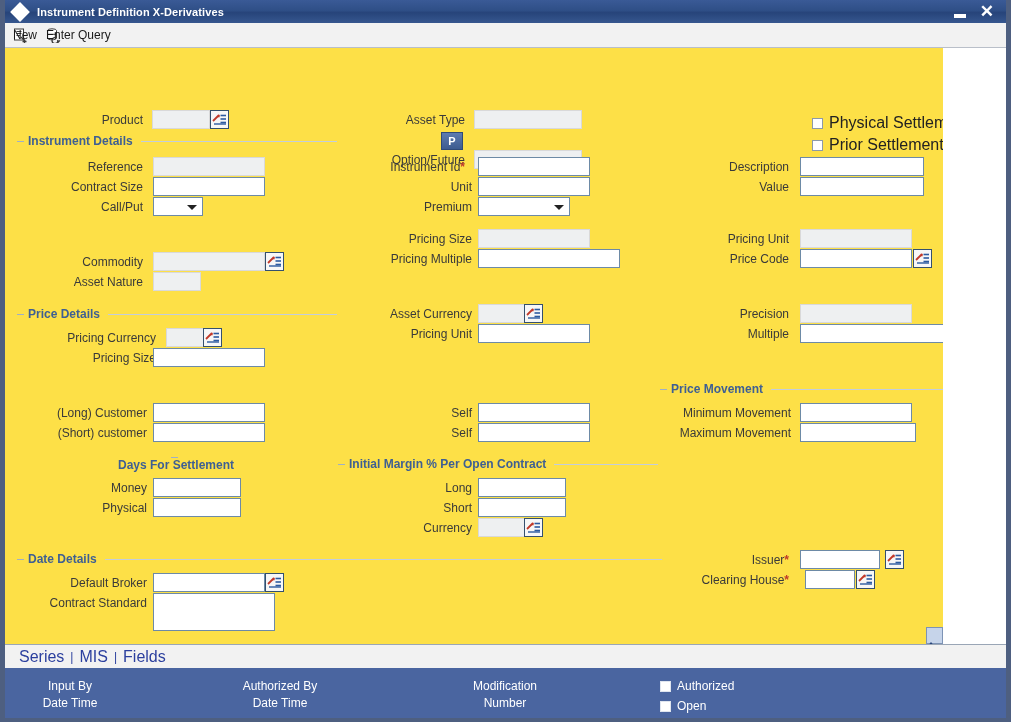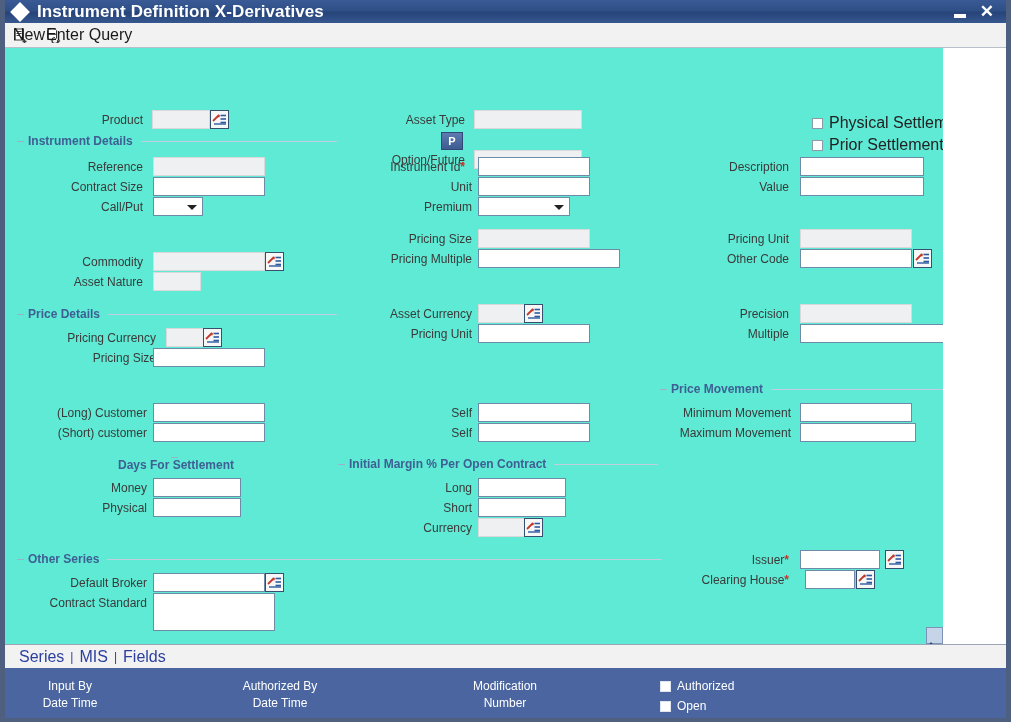--- a/index.html
+++ b/index.html
@@ -13,35 +13,35 @@
   .app{position:relative;width:1011px;height:722px;box-sizing:border-box;
        border-left:5px solid #4e5f80;border-right:5px solid #4e5f80;
        border-bottom:4px solid #4e5f80;background:#fff;}
 
   
   .titlebar{position:absolute;left:0;top:0;width:1001px;height:23px;
     background:linear-gradient(to bottom,#3a5a96 0%,#2f4f87 45%,#27447a 55%,#36578f 100%);
     display:flex;align-items:center;padding:0 4px;box-sizing:border-box;}
   .title-diamond{width:14px;height:14px;background:#ffffff;transform:rotate(45deg);
     margin-left:4px;margin-right:10px;flex:none;}
-  .title-text{color:#ffffff;font-weight:bold;font-size:17px;letter-spacing:0.1px;}
+  .title-text{color:#ffffff;font-weight:bold;font-size:11px;letter-spacing:0.1px;}
   .title-btns{margin-left:auto;display:flex;align-items:center;gap:14px;padding-right:8px;}
   .tb-min{width:12px;height:4px;background:#fff;display:block;position:relative;top:4px;}
   .tb-close{color:#fff;font-size:17px;line-height:17px;font-weight:bold;}
 
   
   .toolbar{position:absolute;left:0;top:23px;width:1001px;height:24px;
     background:#f2f2f2;border-bottom:1px solid #b9bfc9;display:flex;align-items:center;}
   .tool-btn{display:flex;align-items:center;gap:5px;padding:0 10px 0 8px;height:22px;cursor:default;}
-  .tool-btn .lbl{font-size:16px;color:#1a1a1a;}
+  .tool-btn .lbl{font-size:12px;color:#1a1a1a;}
   .ico{width:15px;height:15px;display:inline-block;position:relative;flex:none;}
   .ico svg{display:block;}
 
   
-  .body{position:absolute;left:0;top:48px;width:938px;height:596px;background:#5eead4;overflow:hidden;}
+  .body{position:absolute;left:0;top:48px;width:938px;height:596px;background:#fde047;overflow:hidden;}
   .lbl{position:absolute;font-size:12px;color:#3a3a3a;text-align:right;white-space:nowrap;}
   .req{color:#c0392b;font-weight:bold;}
 
   .inp{position:absolute;box-sizing:border-box;height:19px;
        border:1px solid #6d8aa6;background:#ffffff;}
   .inp.ro{border:1px solid #d9d9d9;background:#eef0f1;}
   .inp.tall{height:38px;}
 
   
   .lov{position:absolute;box-sizing:border-box;width:19px;height:19px;
@@ -220,21 +220,21 @@
 
     <div class="lbl" style="left:340px;top:184px;width:127px;">Pricing Size</div>
     <div class="inp ro" style="left:473px;top:181px;width:112px;"></div>
 
     <div class="lbl" style="left:340px;top:204px;width:127px;">Pricing Multiple</div>
     <div class="inp" style="left:473px;top:201px;width:142px;"></div>
 
     <div class="lbl" style="left:660px;top:184px;width:124px;">Pricing Unit</div>
     <div class="inp ro" style="left:795px;top:181px;width:112px;"></div>
 
-    <div class="lbl" style="left:660px;top:204px;width:124px;">Other Code</div>
+    <div class="lbl" style="left:660px;top:204px;width:124px;">Price Code</div>
     <div class="inp" style="left:795px;top:201px;width:112px;"></div>
     <div class="lov" style="left:908px;top:201px;">
       <svg width="15" height="15" viewBox="0 0 15 15">
         <path d="M1 9 L7 3" stroke="#c0392b" stroke-width="1.8"></path>
         <path d="M7.6 2.4 L7.6 5.2 L4.8 5.2 Z" fill="#c0392b"></path>
         <line x1="8.5" y1="3.5" x2="14" y2="3.5" stroke="#2c5aa0" stroke-width="1.6"></line>
         <line x1="8.5" y1="7" x2="14" y2="7" stroke="#2c5aa0" stroke-width="1.6"></line>
         <line x1="8.5" y1="10.5" x2="14" y2="10.5" stroke="#2c5aa0" stroke-width="1.6"></line>
         <line x1="2" y1="12" x2="14" y2="12" stroke="#2c5aa0" stroke-width="1.4"></line>
       </svg>
@@ -341,21 +341,21 @@
         <path d="M7.6 2.4 L7.6 5.2 L4.8 5.2 Z" fill="#c0392b"></path>
         <line x1="8.5" y1="3.5" x2="14" y2="3.5" stroke="#2c5aa0" stroke-width="1.6"></line>
         <line x1="8.5" y1="7" x2="14" y2="7" stroke="#2c5aa0" stroke-width="1.6"></line>
         <line x1="8.5" y1="10.5" x2="14" y2="10.5" stroke="#2c5aa0" stroke-width="1.6"></line>
         <line x1="2" y1="12" x2="14" y2="12" stroke="#2c5aa0" stroke-width="1.4"></line>
       </svg>
     </div>
 
     <div class="sec" style="left:12px;top:504px;width:645px;">
       <span class="dash"></span>
-      <span class="st">Other Series</span>
+      <span class="st">Date Details</span>
       <span class="rule"></span>
     </div>
 
     <div class="lbl" style="left:20px;top:528px;width:122px;">Default Broker</div>
     <div class="inp" style="left:148px;top:525px;width:112px;"></div>
     <div class="lov" style="left:260px;top:525px;">
       <svg width="15" height="15" viewBox="0 0 15 15">
         <path d="M1 9 L7 3" stroke="#c0392b" stroke-width="1.8"></path>
         <path d="M7.6 2.4 L7.6 5.2 L4.8 5.2 Z" fill="#c0392b"></path>
         <line x1="8.5" y1="3.5" x2="14" y2="3.5" stroke="#2c5aa0" stroke-width="1.6"></line>

